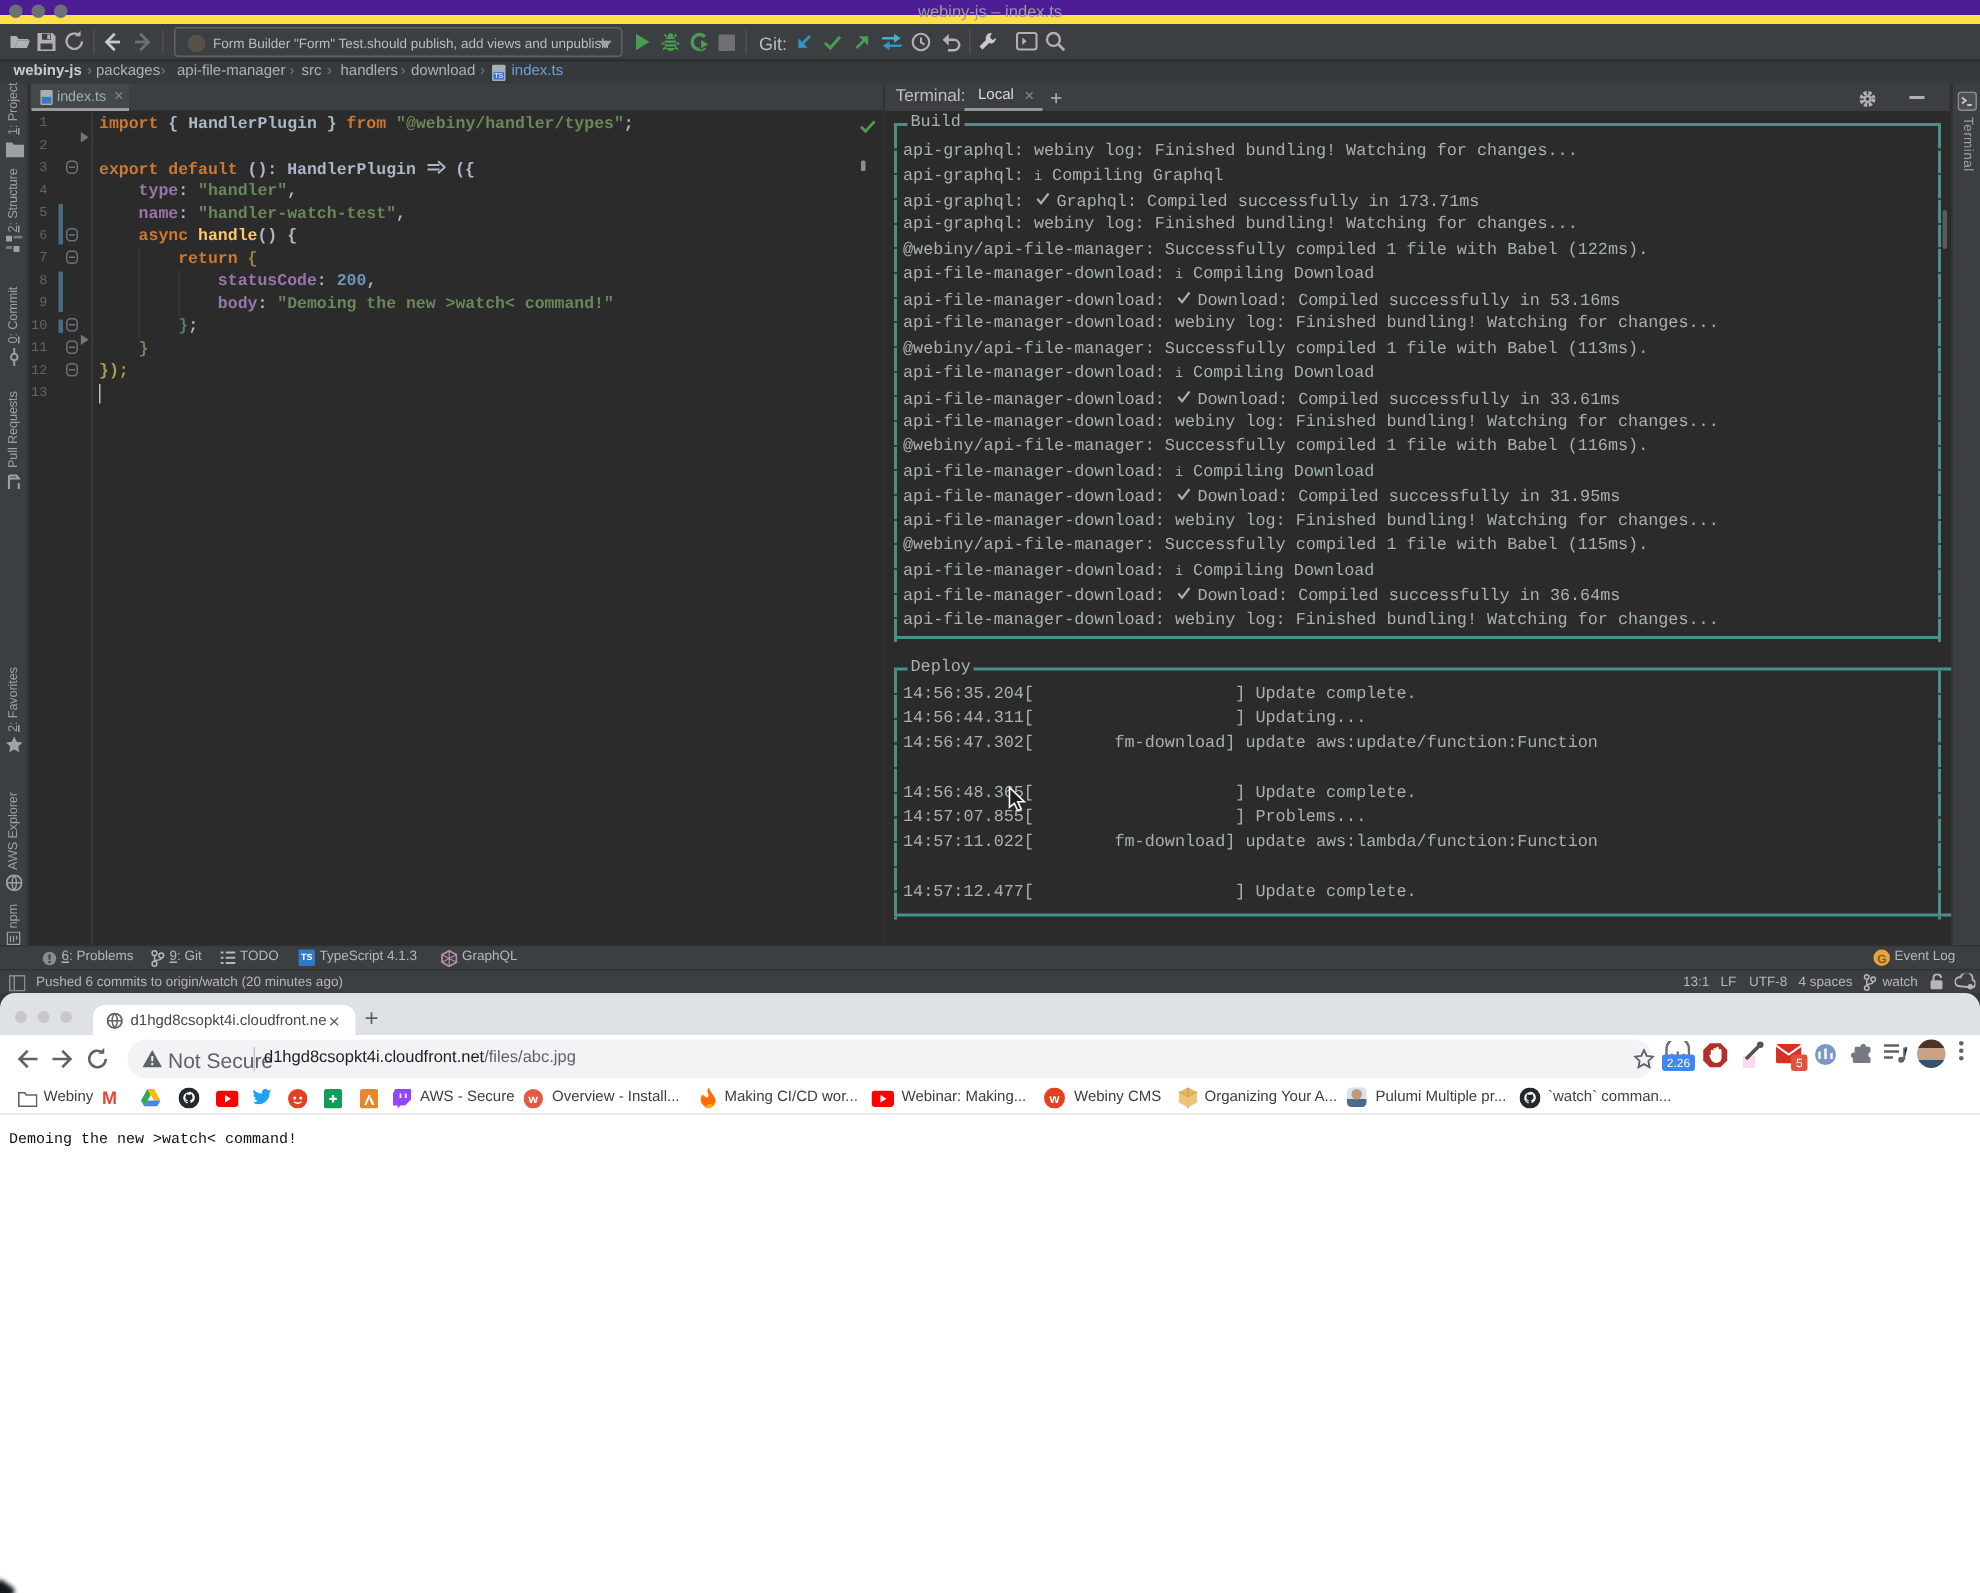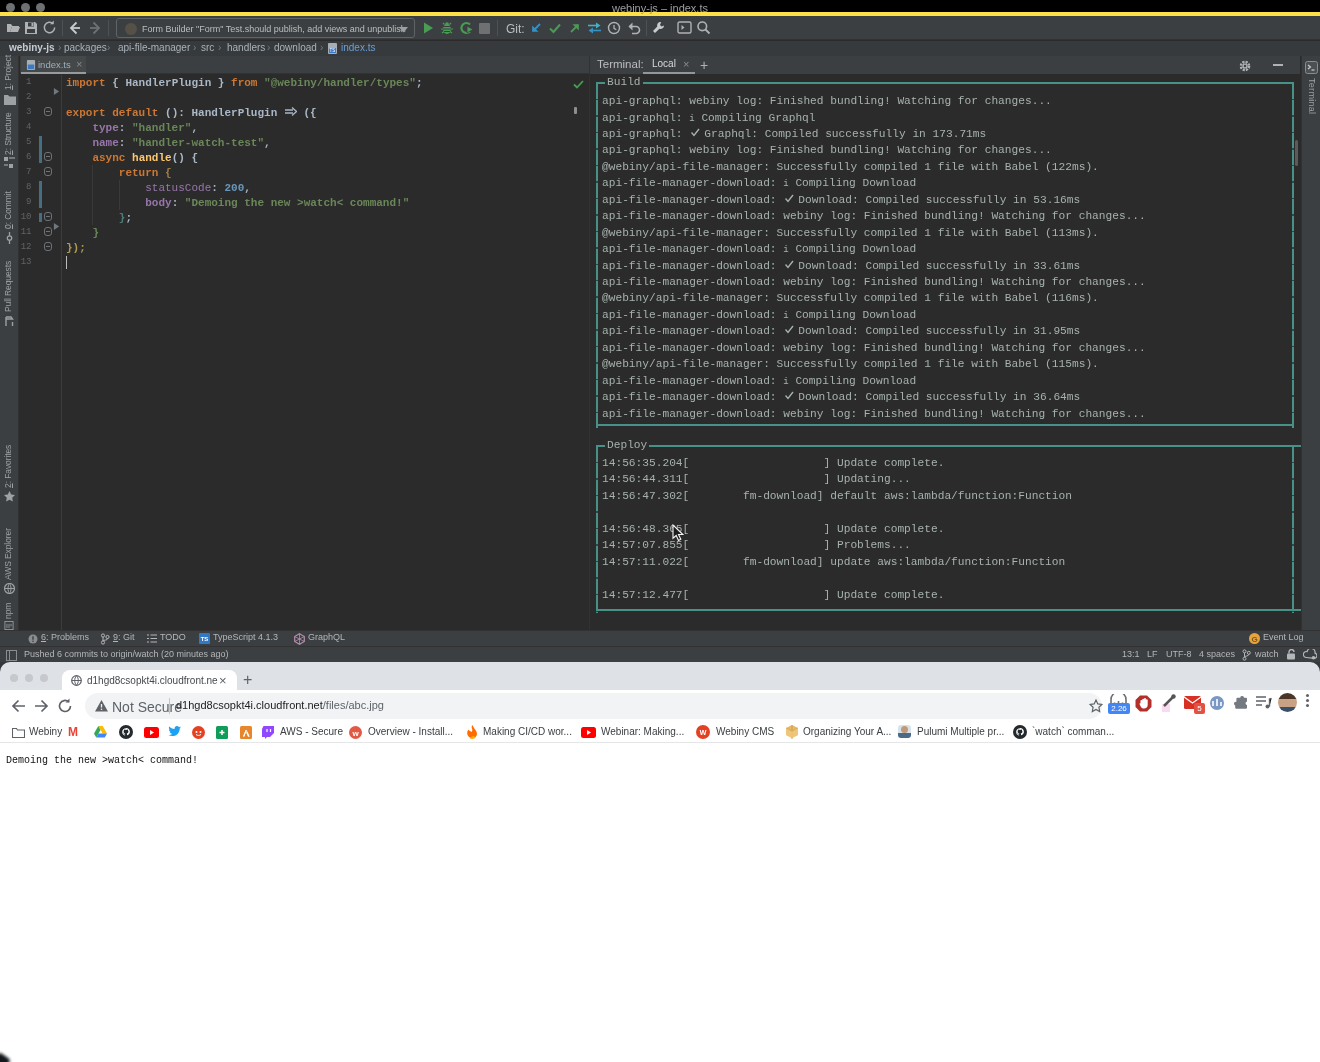--- a/index.html
+++ b/index.html
@@ -1,21 +1,21 @@
 <!DOCTYPE html>
 <html><head><meta charset="utf-8"><style>
 *{margin:0;padding:0;box-sizing:border-box}
 body{width:1320px;height:1062px;overflow:hidden;background:#fff;font-family:"Liberation Sans",sans-serif;position:relative}
 .abs{position:absolute}
 .mono{font-family:"Liberation Mono",monospace}
 svg{display:block}
 </style></head><body>
 
 <div class="abs" style="left:0;top:0;width:1320px;height:662px;background:#2b2b2b">
-<div class="abs" style="left:0;top:0;width:1320px;height:16px;background:#000000;border-bottom:4px solid #fde047">
+<div class="abs" style="left:0;top:0;width:1320px;height:16px;background:#4c1d95;border-bottom:6px solid #fde047">
 <div class="abs" style="left:6px;top:3px;width:9px;height:9px;border-radius:50%;background:#6e7174"></div>
 <div class="abs" style="left:21px;top:3px;width:9px;height:9px;border-radius:50%;background:#6e7174"></div>
 <div class="abs" style="left:36px;top:3px;width:9px;height:9px;border-radius:50%;background:#6e7174"></div>
 <div class="abs" style="left:0;top:2px;width:1320px;text-align:center;font-size:11px;color:#9b9ea1">webiny-js – index.ts</div>
 </div>
 <div class="abs" style="left:0;top:16px;width:1320px;height:24px;background:#3c3f41;border-bottom:1px solid #323232">
 <svg class="abs" style="left:6px;top:5px" width="14" height="14" viewBox="0 0 14 14">
         <path d="M1 3h4l1.5 2H13v1H5.8L4 11H1z" fill="#afb1b3"></path>
         <path d="M4 11l1.8-5H14l-2 5z" fill="#afb1b3"></path>
       </svg>
@@ -186,21 +186,21 @@
 <div class="abs mono" style="left:66px;top:76.5px;font-size:11px;font-weight:bold;white-space:nowrap;letter-spacing:0"><span style="color:#cc7832">import</span> <span style="color:#a9b7c6">{ HandlerPlugin }</span> <span style="color:#cc7832">from</span> <span style="color:#6a8759">"@webiny/handler/types"</span><span style="color:#a9b7c6">;</span></div>
 <div class="abs mono" style="left:66px;top:91.5px;font-size:11px;font-weight:bold;white-space:nowrap;letter-spacing:0"></div>
 <div class="abs mono" style="left:66px;top:106.5px;font-size:11px;font-weight:bold;white-space:nowrap;letter-spacing:0"><span style="color:#cc7832">export default</span> <span style="color:#a9b7c6">(): HandlerPlugin <svg width="13" height="9" viewBox="0 0 13 9" style="display:inline-block">
           <path d="M1 3h8M1 6h8" stroke="#a9b7c6" stroke-width="1.3"></path>
           <path d="M8 0.5L12.5 4.5L8 8.5" fill="none" stroke="#a9b7c6" stroke-width="1.3"></path>
         </svg> ({</span></div>
 <div class="abs mono" style="left:66px;top:121.5px;font-size:11px;font-weight:bold;white-space:nowrap;letter-spacing:0">&nbsp;&nbsp;&nbsp;&nbsp;<span style="color:#9876aa">type</span><span style="color:#a9b7c6">: </span><span style="color:#6a8759">"handler"</span><span style="color:#a9b7c6">,</span></div>
 <div class="abs mono" style="left:66px;top:136.5px;font-size:11px;font-weight:bold;white-space:nowrap;letter-spacing:0">&nbsp;&nbsp;&nbsp;&nbsp;<span style="color:#9876aa">name</span><span style="color:#a9b7c6">: </span><span style="color:#6a8759">"handler-watch-test"</span><span style="color:#a9b7c6">,</span></div>
 <div class="abs mono" style="left:66px;top:151.5px;font-size:11px;font-weight:bold;white-space:nowrap;letter-spacing:0">&nbsp;&nbsp;&nbsp;&nbsp;<span style="color:#cc7832">async</span> <span style="color:#ffc66d">handle</span><span style="color:#a9b7c6">() {</span></div>
 <div class="abs mono" style="left:66px;top:166.5px;font-size:11px;font-weight:bold;white-space:nowrap;letter-spacing:0">&nbsp;&nbsp;&nbsp;&nbsp;&nbsp;&nbsp;&nbsp;&nbsp;<span style="color:#cc7832">return</span> <span style="color:#9e7d49">{</span></div>
-<div class="abs mono" style="left:66px;top:181.5px;font-size:11px;font-weight:bold;white-space:nowrap;letter-spacing:0">&nbsp;&nbsp;&nbsp;&nbsp;&nbsp;&nbsp;&nbsp;&nbsp;&nbsp;&nbsp;&nbsp;&nbsp;<span style="color:#9876aa;font-weight:normal">statusCode</span><span style="color:#a9b7c6">: </span><span style="color:#6897bb">200</span><span style="color:#a9b7c6">,</span></div>
+<div class="abs mono" style="left:66px;top:181.5px;font-size:11px;font-weight:bold;white-space:nowrap;letter-spacing:0">&nbsp;&nbsp;&nbsp;&nbsp;&nbsp;&nbsp;&nbsp;&nbsp;&nbsp;&nbsp;&nbsp;&nbsp;<span style="color:#9876aa;font-weight:bold">statusCode</span><span style="color:#a9b7c6">: </span><span style="color:#6897bb">200</span><span style="color:#a9b7c6">,</span></div>
 <div class="abs mono" style="left:66px;top:196.5px;font-size:11px;font-weight:bold;white-space:nowrap;letter-spacing:0">&nbsp;&nbsp;&nbsp;&nbsp;&nbsp;&nbsp;&nbsp;&nbsp;&nbsp;&nbsp;&nbsp;&nbsp;<span style="color:#9876aa">body</span><span style="color:#a9b7c6">: </span><span style="color:#6a8759">"Demoing the new &gt;watch&lt; command!"</span></div>
 <div class="abs mono" style="left:66px;top:211.5px;font-size:11px;font-weight:bold;white-space:nowrap;letter-spacing:0">&nbsp;&nbsp;&nbsp;&nbsp;&nbsp;&nbsp;&nbsp;&nbsp;<span style="color:#4e7d78">}</span><span style="color:#a9b7c6">;</span></div>
 <div class="abs mono" style="left:66px;top:226.5px;font-size:11px;font-weight:bold;white-space:nowrap;letter-spacing:0">&nbsp;&nbsp;&nbsp;&nbsp;<span style="color:#6a8759">}</span></div>
 <div class="abs mono" style="left:66px;top:241.5px;font-size:11px;font-weight:bold;white-space:nowrap;letter-spacing:0"><span style="color:#b09a50">});</span></div>
 <div class="abs" style="left:66px;top:256px;width:1px;height:13px;background:#bbbbbb"></div>
 <div class="abs" style="left:39px;top:136px;width:3px;height:27px;background:#456e82"></div>
 <div class="abs" style="left:39px;top:181px;width:3px;height:27px;background:#456e82"></div>
 <div class="abs" style="left:39px;top:213px;width:3px;height:9px;background:#456e82"></div>
 <div class="abs" style="left:44px;top:107px;width:8px;height:9px;border:1px solid #6e7276;border-radius:3px;background:#2b2b2b"></div>
     <div class="abs" style="left:46px;top:111px;width:4px;height:1px;background:#6e7276"></div>
@@ -276,21 +276,21 @@
       </svg>Download: Compiled successfully in 31.95ms</div>
 <div class="abs mono" style="left:602px;top:341.8px;font-size:11.2px;color:#a6b2ae;white-space:pre">api-file-manager-download: webiny log: Finished bundling! Watching for changes...</div>
 <div class="abs mono" style="left:602px;top:358.2px;font-size:11.2px;color:#a6b2ae;white-space:pre">@webiny/api-file-manager: Successfully compiled 1 file with Babel (115ms).</div>
 <div class="abs mono" style="left:602px;top:374.6px;font-size:11.2px;color:#a6b2ae;white-space:pre">api-file-manager-download: <span style="font-size:9px">i</span> Compiling Download</div>
 <div class="abs mono" style="left:602px;top:391.1px;font-size:11.2px;color:#a6b2ae;white-space:pre">api-file-manager-download: <svg width="9" height="9" viewBox="0 0 9 9" style="display:inline-block;margin:0 4px 0 2px">
         <path d="M0.5 4.5l2.5 3L8 1" fill="none" stroke="#a6b2ae" stroke-width="1.4"></path>
       </svg>Download: Compiled successfully in 36.64ms</div>
 <div class="abs mono" style="left:602px;top:407.6px;font-size:11.2px;color:#a6b2ae;white-space:pre">api-file-manager-download: webiny log: Finished bundling! Watching for changes...</div>
 <div class="abs mono" style="left:602px;top:457.0px;font-size:11.2px;color:#a6b2ae;white-space:pre">14:56:35.204[                    ] Update complete.</div>
 <div class="abs mono" style="left:602px;top:473.4px;font-size:11.2px;color:#a6b2ae;white-space:pre">14:56:44.311[                    ] Updating...</div>
-<div class="abs mono" style="left:602px;top:489.9px;font-size:11.2px;color:#a6b2ae;white-space:pre">14:56:47.302[        fm-download] default aws:lambda/function:Function</div>
+<div class="abs mono" style="left:602px;top:489.9px;font-size:11.2px;color:#a6b2ae;white-space:pre">14:56:47.302[        fm-download] update aws:update/function:Function</div>
 <div class="abs mono" style="left:602px;top:522.8px;font-size:11.2px;color:#a6b2ae;white-space:pre">14:56:48.365[                    ] Update complete.</div>
 <div class="abs mono" style="left:602px;top:539.2px;font-size:11.2px;color:#a6b2ae;white-space:pre">14:57:07.855[                    ] Problems...</div>
 <div class="abs mono" style="left:602px;top:555.7px;font-size:11.2px;color:#a6b2ae;white-space:pre">14:57:11.022[        fm-download] update aws:lambda/function:Function</div>
 <div class="abs mono" style="left:602px;top:588.6px;font-size:11.2px;color:#a6b2ae;white-space:pre">14:57:12.477[                    ] Update complete.</div>
 <div class="abs" style="left:1295px;top:140px;width:3px;height:26px;background:#595b5d;border-radius:2px"></div>
 <div class="abs" style="left:1301px;top:56px;width:19px;height:574px;background:#3c3f41;border-left:1px solid #323232">
 <svg class="abs" style="left:3px;top:5px" width="13" height="13" viewBox="0 0 13 13">
         <rect x="0.5" y="0.5" width="12" height="12" rx="2" fill="#4d5052" stroke="#8a8d8f"></rect>
         <path d="M3 4l2.5 2L3 8" fill="none" stroke="#c8cacc" stroke-width="1.2"></path>
         <path d="M6.5 9h3" stroke="#c8cacc" stroke-width="1.2"></path>

